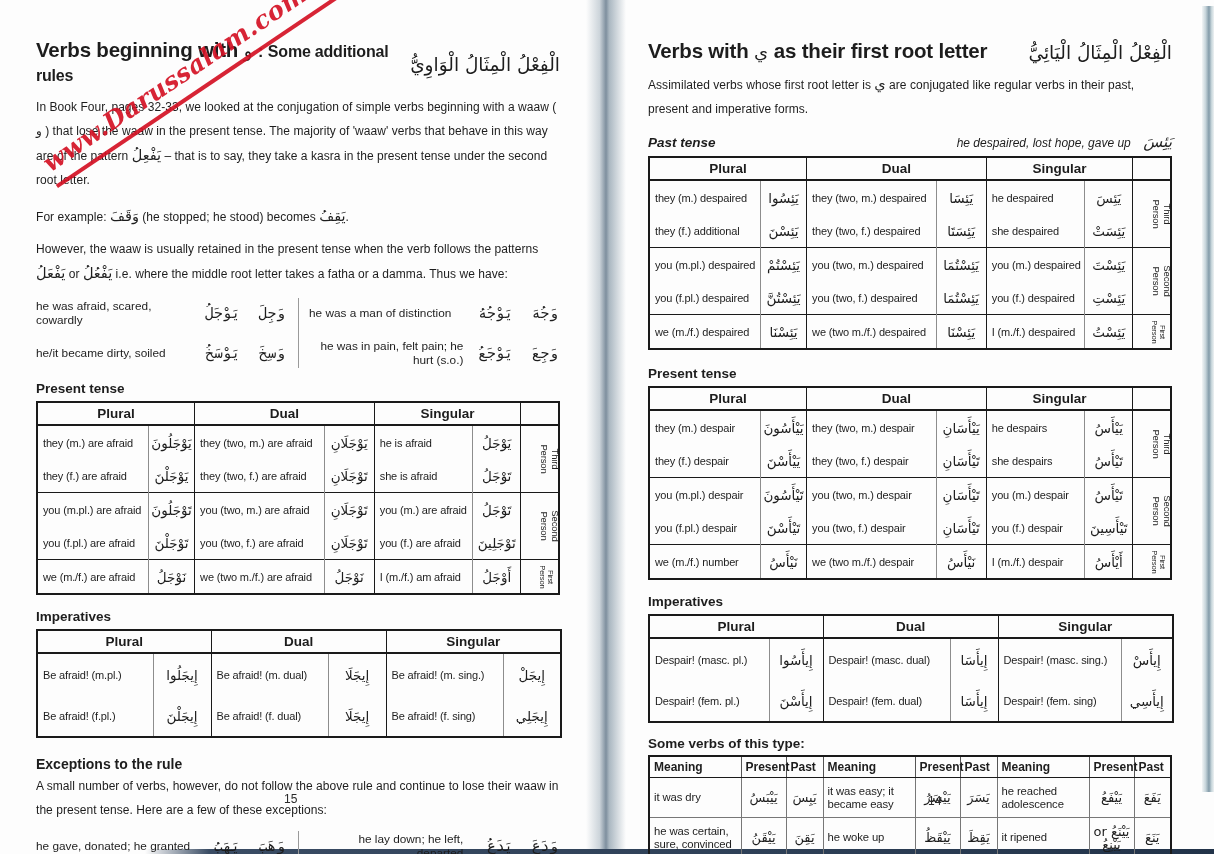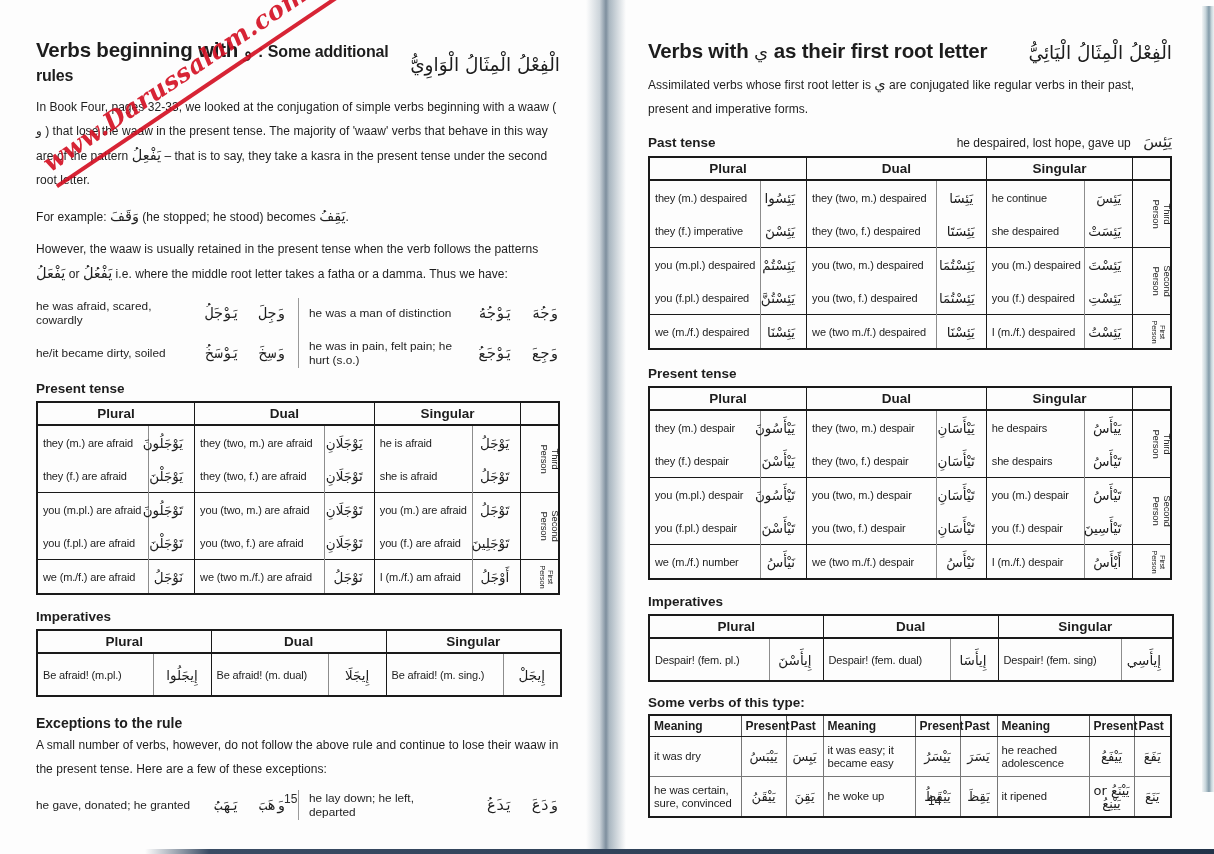--- a/index.html
+++ b/index.html
@@ -34,48 +34,48 @@
   .title-ar{font-family:"DejaVu Sans",sans-serif;font-size:18.5px;direction:rtl;white-space:nowrap;padding-top:4px;}
   
   p.bodytext{font-size:12px;line-height:24px;margin:6px 0 0 0;letter-spacing:.05px;}
   .ar-inline{font-family:"DejaVu Sans",sans-serif;font-size:14.5px;direction:rtl;unicode-bidi:isolate;}
   h3.sec{font-size:13.5px;font-weight:bold;margin:0;}
   
   .vocab{position:relative;margin-top:7px;}
   .vdiv{position:absolute;left:50%;top:5px;bottom:5px;width:1px;background:#9a9a9a;}
   .vrow{display:flex;}
   .vcell{flex:1;display:flex;justify-content:space-between;align-items:center;gap:8px;padding:6px 10px 6px 0;}
-  .vcell + .vcell{padding-left:14px;padding-right:2px;}
+  .vcell + .vcell{padding-left:14px;padding-right:2px;text-align:right;}
   .ven{font-size:11.8px;line-height:14px;max-width:62%;}
   .var{font-family:Liberation Mono, monospace;font-size:14.5px;direction:rtl;word-spacing:10px;white-space:nowrap;}
   
   table.conj{border-collapse:collapse;table-layout:fixed;width:100%;border:2px solid #1a1a1a;}
   table.conj th{font-size:13.5px;font-weight:bold;padding:3px 14px;border-bottom:2px solid #1a1a1a;}
   table.conj td{font-size:11px;letter-spacing:-.15px;padding:2px 3px 2px 5px;height:29px;vertical-align:middle;}
   table.conj td.ar{font-family:"DejaVu Sans",sans-serif;font-size:13.5px;letter-spacing:0;
-    direction:rtl;text-align:center;padding:2px 11px;white-space:nowrap;}
+    direction:rtl;text-align:center;padding:2px 2px;white-space:nowrap;}
   .gsep{border-left:1.8px solid #1a1a1a;}
   td.thin{border-left:1px solid #8d8d8d;}
   tr.gtop td{border-top:1.6px solid #1a1a1a;}
   td.pcell{padding:0;text-align:center;vertical-align:middle;}
   .person-label{width:48px;margin:0 auto;transform:rotate(90deg);
     font-size:9.5px;line-height:11px;text-align:center;color:#222;}
   .person-label.small{width:40px;transform:rotate(90deg) scale(.8);line-height:10px;}
   table.imp td{height:37px;}
   
   table.verbs{border-collapse:collapse;table-layout:fixed;width:100%;border:2px solid #1a1a1a;}
   table.verbs th{font-size:12px;font-weight:bold;text-align:left;padding:3px 4px;
     border:1px solid #555;border-bottom:1.8px solid #1a1a1a;}
   table.verbs td{font-size:11.3px;line-height:13px;letter-spacing:-.1px;
     padding:3px 4px;height:33px;border:1px solid #777;vertical-align:middle;}
   table.verbs .ar{font-family:"DejaVu Sans",sans-serif;font-size:13px;direction:rtl;
     text-align:center;letter-spacing:0;padding:2px 1px;}
   table.verbs .gsep{border-left:1.8px solid #1a1a1a;}
   
-  .head-flex{display:flex;justify-content:space-between;align-items:baseline;margin:12px 0 5px 0;}
+  .head-flex{display:flex;justify-content:space-between;align-items:baseline;margin:12px 0 5px 0;font-style:italic;}
   .gloss-en{font-size:12px;}
   .gloss-ar{font-family:"DejaVu Sans",sans-serif;font-size:15.5px;direction:rtl;margin-left:8px;}
 </style>
 </head>
 <body>
 
 <div class="spine"></div>
 <div class="right-edge"></div>
 <div class="bottom-edge"></div>
 
@@ -230,20 +230,28 @@
     </thead>
     <tbody>
       <tr>
         <td class="en">Be afraid! (m.pl.)</td>
         <td class="ar thin">إِيجَلُوا</td>
         <td class="en gsep">Be afraid! (m. dual)</td>
         <td class="ar thin">إِيجَلَا</td>
         <td class="en gsep">Be afraid! (m. sing.)</td>
         <td class="ar thin">إِيجَلْ</td>
       </tr>
+      <tr>
+        <td class="en">Be afraid! (f.pl.)</td>
+        <td class="ar thin">إِيجَلْنَ</td>
+        <td class="en gsep">Be afraid! (f. dual)</td>
+        <td class="ar thin">إِيجَلَا</td>
+        <td class="en gsep">Be afraid! (f. sing)</td>
+        <td class="ar thin">إِيجَلِي</td>
+      </tr>
     </tbody>
   </table>
 
   <h3 class="sec" style="margin:18px 0 2px 0;font-size:14px;">Exceptions to the rule</h3>
   <p class="bodytext" style="margin-top:0;">A small number of verbs, however, do not follow the above rule and continue to lose their waaw in the present tense. Here are a few of these exceptions:</p>
 
   <div class="vocab" style="margin-top:4px;">
     <div class="vdiv"></div>
     <div class="vrow">
       <div class="vcell">
@@ -303,28 +311,28 @@
         <th colspan="2" class="gsep">Singular</th>
         <th class="gsep"></th>
       </tr>
     </thead>
     <tbody>
       <tr>
         <td class="en">they (m.) despaired</td>
         <td class="ar thin">يَئِسُوا</td>
         <td class="en gsep">they (two, m.) despaired</td>
         <td class="ar thin">يَئِسَا</td>
-        <td class="en gsep">he continue</td>
+        <td class="en gsep">he despaired</td>
         <td class="ar thin">يَئِسَ</td>
         <td class="pcell gsep" rowspan="2">
             <div class="person-label">Third Person</div>
           </td>
       </tr>
       <tr>
-        <td class="en">they (f.) imperative</td>
+        <td class="en">they (f.) additional</td>
         <td class="ar thin">يَئِسْنَ</td>
         <td class="en gsep">they (two, f.) despaired</td>
         <td class="ar thin">يَئِسَتَا</td>
         <td class="en gsep">she despaired</td>
         <td class="ar thin">يَئِسَتْ</td>
       </tr>
       <tr class="gtop">
         <td class="en">you (m.pl.) despaired</td>
         <td class="ar thin">يَئِسْتُمْ</td>
         <td class="en gsep">you (two, m.) despaired</td>
@@ -442,20 +450,28 @@
         <col style="width:52px">
       </colgroup>
     <thead>
       <tr>
         <th colspan="2">Plural</th>
         <th colspan="2" class="gsep">Dual</th>
         <th colspan="2" class="gsep">Singular</th>
       </tr>
     </thead>
     <tbody>
+      <tr>
+        <td class="en">Despair! (masc. pl.)</td>
+        <td class="ar thin">إِيأَسُوا</td>
+        <td class="en gsep">Despair! (masc. dual)</td>
+        <td class="ar thin">إِيأَسَا</td>
+        <td class="en gsep">Despair! (masc. sing.)</td>
+        <td class="ar thin">إِيأَسْ</td>
+      </tr>
       <tr>
         <td class="en">Despair! (fem. pl.)</td>
         <td class="ar thin">إِيأَسْنَ</td>
         <td class="en gsep">Despair! (fem. dual)</td>
         <td class="ar thin">إِيأَسَا</td>
         <td class="en gsep">Despair! (fem. sing)</td>
         <td class="ar thin">إِيأَسِي</td>
       </tr>
     </tbody>
   </table>

